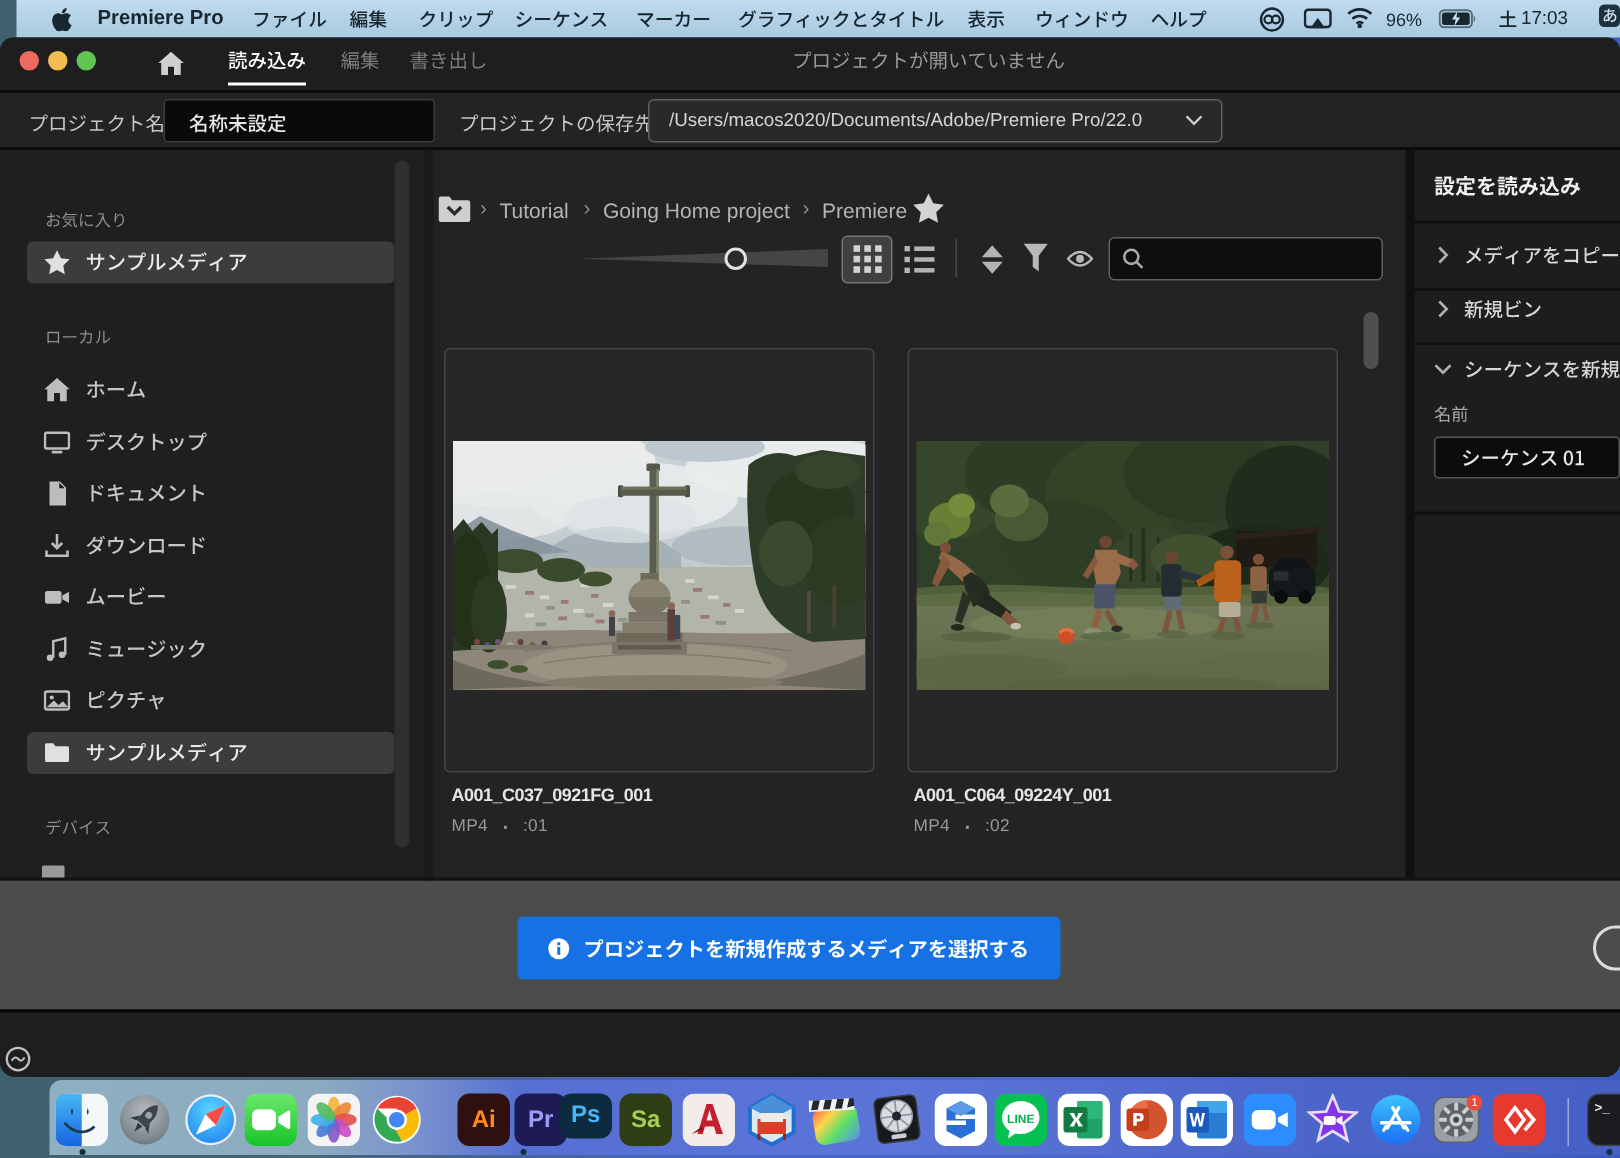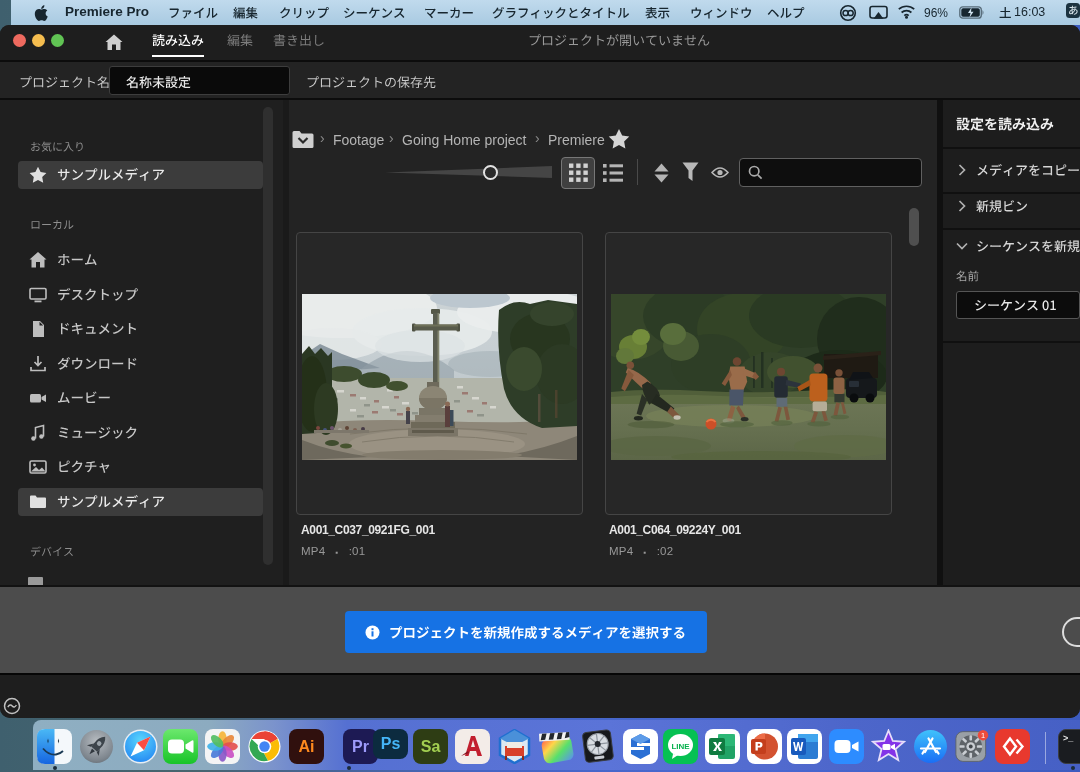--- a/index.html
+++ b/index.html
@@ -90,21 +90,21 @@
 <div class="abs" style="left:913px;top:6px;font-size:12px">96%</div>
 <svg class="abs" style="left:948px;top:6px" width="26" height="13" viewBox="0 0 26 13">
 <rect x="0.8" y="0.8" width="21.5" height="11.4" rx="3" fill="none" stroke="#17262f" stroke-width="1.3" opacity="0.6"></rect>
 <rect x="2.3" y="2.3" width="18.5" height="8.4" rx="1.8" fill="#17262f"></rect>
 <path d="M23.5 4 Q25.5 6.5 23.5 9 Z" fill="#17262f" opacity="0.6"></path>
 <path d="M12.5 1.5 L9 7 L11.5 7 L10.5 11.5 L14.5 5.7 L12 5.7 Z" fill="#cfe2ef"></path>
     </svg>
 <svg style="position:absolute;left:988px;top:2.8px" width="12.5" height="18.1" viewBox="0 0 12.5 18.1">
       <path fill="#17262f" d="M1.4 7.9H11.1V9.1H1.4ZM0.6 13.8H11.9V15.0H0.6ZM5.6 4.0H6.9V14.6H5.6Z"></path>
     </svg>
-<div class="abs" style="left:1003px;top:5px;font-size:12.5px">16:03</div>
+<div class="abs" style="left:1003px;top:5px;font-size:12.5px">17:03</div>
 <div class="abs" style="left:1055px;top:3px;width:14px;height:14.5px;border-radius:3.5px;background:#1b3240"></div>
 <svg style="position:absolute;left:1056.8px;top:2.0px" width="10.5" height="15.2" viewBox="0 0 10.5 15.2">
       <path fill="#d8e4ea" d="M5.1 3.8Q5.0 3.9 5.0 4.1Q5.0 4.2 4.9 4.3Q4.8 4.8 4.8 5.4Q4.7 6.1 4.6 6.8Q4.6 7.5 4.6 8.2Q4.6 9.0 4.7 9.6Q4.7 10.3 4.9 10.9Q5.0 11.4 5.2 11.9L4.2 12.2Q4.1 11.8 4.0 11.1Q3.8 10.5 3.7 9.8Q3.6 9.1 3.6 8.4Q3.6 7.8 3.7 7.3Q3.7 6.7 3.8 6.2Q3.8 5.6 3.9 5.2Q3.9 4.7 3.9 4.3Q4.0 4.2 4.0 4.0Q4.0 3.9 4.0 3.8ZM3.3 5.0Q4.2 5.0 5.1 5.0Q6.0 4.9 6.9 4.8Q7.7 4.7 8.4 4.6L8.5 5.5Q7.9 5.6 7.2 5.7Q6.6 5.8 5.9 5.8Q5.2 5.9 4.5 5.9Q3.9 5.9 3.3 5.9Q3.0 5.9 2.7 5.9Q2.4 5.9 2.1 5.9Q1.7 5.9 1.5 5.9L1.5 4.9Q1.7 4.9 2.0 5.0Q2.3 5.0 2.7 5.0Q3.0 5.0 3.3 5.0ZM7.7 6.4Q7.7 6.5 7.7 6.6Q7.6 6.8 7.6 6.9Q7.5 7.0 7.5 7.1Q7.2 8.1 6.7 8.9Q6.3 9.7 5.8 10.3Q5.3 10.9 4.7 11.3Q4.2 11.7 3.6 12.0Q3.0 12.2 2.4 12.2Q2.0 12.2 1.7 12.1Q1.4 11.9 1.2 11.6Q1.1 11.3 1.1 10.8Q1.1 10.3 1.3 9.7Q1.5 9.2 1.9 8.7Q2.3 8.2 2.9 7.9Q3.4 7.5 4.0 7.2Q4.5 7.1 5.1 6.9Q5.7 6.8 6.3 6.8Q7.3 6.8 8.0 7.2Q8.8 7.5 9.2 8.1Q9.6 8.7 9.6 9.5Q9.6 10.1 9.4 10.6Q9.2 11.1 8.8 11.6Q8.4 12.0 7.7 12.3Q7.1 12.6 6.1 12.8L5.6 11.9Q6.6 11.8 7.2 11.4Q7.9 11.1 8.2 10.6Q8.6 10.1 8.6 9.5Q8.6 9.0 8.3 8.6Q8.0 8.2 7.5 7.9Q7.0 7.7 6.2 7.7Q5.6 7.7 5.0 7.8Q4.4 8.0 4.0 8.2Q3.5 8.4 3.0 8.8Q2.6 9.3 2.3 9.7Q2.1 10.2 2.1 10.6Q2.1 10.9 2.2 11.1Q2.3 11.2 2.6 11.2Q3.0 11.2 3.5 11.0Q4.0 10.7 4.5 10.3Q5.1 9.7 5.7 8.9Q6.2 8.1 6.6 6.9Q6.6 6.8 6.6 6.7Q6.7 6.5 6.7 6.4Q6.7 6.3 6.7 6.2Z"></path>
     </svg>
 </div>
 <div id="window">
 <div id="titlebar">
 <div class="tl" style="left:13px;background:#ee6a5f"></div>
 <div class="tl" style="left:32px;background:#f5bd4f"></div>
 <div class="tl" style="left:51px;background:#61c454"></div>
@@ -129,20 +129,24 @@
 <svg style="position:absolute;left:19px;top:10.1px" width="91.0" height="18.8" viewBox="0 0 91.0 18.8">
         <path fill="#c9c9c9" d="M10.5 5.7Q10.5 6.1 10.7 6.3Q11.0 6.6 11.3 6.6Q11.7 6.6 11.9 6.3Q12.2 6.1 12.2 5.7Q12.2 5.4 11.9 5.1Q11.7 4.9 11.3 4.9Q11.0 4.9 10.7 5.1Q10.5 5.4 10.5 5.7ZM9.9 5.7Q9.9 5.3 10.1 5.0Q10.3 4.7 10.6 4.5Q10.9 4.3 11.3 4.3Q11.7 4.3 12.1 4.5Q12.4 4.7 12.6 5.0Q12.8 5.3 12.8 5.7Q12.8 6.1 12.6 6.5Q12.4 6.8 12.1 7.0Q11.7 7.2 11.3 7.2Q10.9 7.2 10.6 7.0Q10.3 6.8 10.1 6.5Q9.9 6.1 9.9 5.7ZM11.0 6.6Q10.9 6.8 10.9 6.9Q10.8 7.1 10.8 7.3Q10.7 7.8 10.5 8.4Q10.4 9.0 10.1 9.7Q9.9 10.3 9.6 10.9Q9.2 11.6 8.9 12.1Q8.3 12.8 7.5 13.5Q6.8 14.1 5.9 14.6Q4.9 15.2 3.7 15.5L2.9 14.6Q4.1 14.2 5.1 13.8Q6.0 13.3 6.7 12.7Q7.4 12.1 7.9 11.4Q8.4 10.8 8.7 10.1Q9.1 9.3 9.3 8.6Q9.5 7.8 9.6 7.2Q9.4 7.2 8.9 7.2Q8.4 7.2 7.7 7.2Q7.1 7.2 6.3 7.2Q5.6 7.2 4.9 7.2Q4.2 7.2 3.7 7.2Q3.2 7.2 3.0 7.2Q2.6 7.2 2.3 7.2Q1.9 7.2 1.7 7.2V6.1Q1.9 6.1 2.1 6.1Q2.3 6.2 2.5 6.2Q2.8 6.2 3.0 6.2Q3.1 6.2 3.5 6.2Q3.9 6.2 4.5 6.2Q5.1 6.2 5.7 6.2Q6.3 6.2 6.9 6.2Q7.6 6.2 8.1 6.2Q8.6 6.2 9.0 6.2Q9.4 6.2 9.5 6.2Q9.7 6.2 9.8 6.2Q10.0 6.2 10.2 6.1Z M14.9 6.2Q15.3 6.2 15.6 6.2Q15.8 6.2 16.1 6.2Q16.2 6.2 16.6 6.2Q17.0 6.2 17.6 6.2Q18.2 6.2 18.9 6.2Q19.6 6.2 20.2 6.2Q20.9 6.2 21.5 6.2Q22.1 6.2 22.5 6.2Q22.9 6.2 23.0 6.2Q23.3 6.2 23.6 6.2Q23.9 6.2 24.2 6.2Q24.2 6.4 24.2 6.7Q24.2 6.9 24.2 7.2Q24.2 7.3 24.2 7.7Q24.2 8.1 24.2 8.6Q24.2 9.2 24.2 9.8Q24.2 10.4 24.2 11.1Q24.2 11.7 24.2 12.2Q24.2 12.8 24.2 13.1Q24.2 13.5 24.2 13.6Q24.2 13.7 24.2 14.0Q24.2 14.2 24.2 14.5Q24.2 14.7 24.2 14.9Q24.2 15.1 24.2 15.2H23.1Q23.1 15.1 23.1 14.9Q23.1 14.6 23.1 14.3Q23.1 14.0 23.1 13.7Q23.1 13.6 23.1 13.2Q23.1 12.8 23.1 12.2Q23.1 11.6 23.1 11.0Q23.1 10.3 23.1 9.6Q23.1 9.0 23.1 8.4Q23.1 7.9 23.1 7.5Q23.1 7.2 23.1 7.2H16.0Q16.0 7.2 16.0 7.5Q16.0 7.9 16.0 8.4Q16.0 9.0 16.0 9.6Q16.0 10.3 16.0 10.9Q16.0 11.6 16.0 12.2Q16.0 12.8 16.0 13.2Q16.0 13.6 16.0 13.7Q16.0 13.9 16.0 14.1Q16.0 14.3 16.0 14.5Q16.0 14.8 16.0 14.9Q16.0 15.1 16.0 15.2H14.9Q14.9 15.1 14.9 14.9Q14.9 14.7 14.9 14.5Q14.9 14.2 14.9 14.0Q14.9 13.8 14.9 13.6Q14.9 13.5 14.9 13.1Q14.9 12.7 14.9 12.2Q14.9 11.6 14.9 11.0Q14.9 10.4 14.9 9.7Q14.9 9.1 14.9 8.6Q14.9 8.0 14.9 7.7Q14.9 7.3 14.9 7.2Q14.9 7.0 14.9 6.7Q14.9 6.4 14.9 6.2ZM23.5 13.4V14.4H15.5V13.4Z M35.3 5.4Q35.5 5.6 35.7 6.0Q35.9 6.3 36.1 6.7Q36.4 7.1 36.5 7.4L35.8 7.7Q35.6 7.4 35.4 7.0Q35.2 6.7 35.0 6.3Q34.8 6.0 34.6 5.7ZM37.0 4.8Q37.2 5.0 37.4 5.3Q37.6 5.7 37.9 6.1Q38.1 6.4 38.3 6.7L37.5 7.1Q37.4 6.7 37.1 6.4Q36.9 6.0 36.7 5.7Q36.5 5.4 36.3 5.1ZM29.8 5.2Q30.0 5.3 30.4 5.6Q30.8 5.8 31.2 6.1Q31.7 6.4 32.0 6.6Q32.4 6.9 32.6 7.0L32.0 7.9Q31.7 7.7 31.4 7.5Q31.0 7.2 30.6 7.0Q30.2 6.7 29.8 6.5Q29.5 6.2 29.2 6.1ZM27.8 14.5Q28.5 14.3 29.3 14.1Q30.0 13.9 30.8 13.6Q31.5 13.3 32.2 13.0Q33.2 12.3 34.2 11.6Q35.1 10.8 35.8 10.0Q36.6 9.1 37.1 8.2L37.7 9.3Q36.9 10.6 35.6 11.8Q34.3 13.0 32.7 13.9Q32.1 14.3 31.3 14.6Q30.5 14.9 29.8 15.2Q29.0 15.4 28.4 15.5ZM27.8 8.1Q28.1 8.3 28.5 8.5Q28.9 8.7 29.3 9.0Q29.7 9.3 30.1 9.5Q30.4 9.7 30.6 9.9L30.1 10.8Q29.8 10.6 29.5 10.4Q29.1 10.1 28.7 9.9Q28.3 9.6 27.9 9.4Q27.5 9.1 27.2 9.0Z M41.7 8.4Q41.9 8.4 42.1 8.4Q42.4 8.4 42.5 8.4H48.5Q48.8 8.4 49.0 8.4Q49.2 8.4 49.4 8.4V9.4Q49.2 9.4 49.0 9.4Q48.8 9.4 48.5 9.4H42.6Q42.4 9.4 42.1 9.4Q41.9 9.4 41.7 9.4ZM44.9 14.7V8.9H46.0V14.7ZM41.0 14.1Q41.2 14.1 41.5 14.1Q41.7 14.1 41.9 14.1H49.1Q49.4 14.1 49.6 14.1Q49.8 14.1 50.0 14.1V15.2Q49.8 15.1 49.6 15.1Q49.3 15.1 49.1 15.1H41.9Q41.7 15.1 41.5 15.1Q41.3 15.1 41.0 15.2Z M63.3 6.9Q63.2 7.1 63.2 7.3Q63.1 7.5 63.0 7.6Q62.9 8.3 62.5 9.1Q62.2 9.8 61.8 10.6Q61.3 11.4 60.7 12.1Q59.8 13.2 58.6 14.1Q57.4 15.0 55.6 15.7L54.6 14.8Q55.8 14.5 56.8 14.0Q57.7 13.5 58.5 12.8Q59.2 12.2 59.8 11.5Q60.3 10.9 60.7 10.2Q61.1 9.5 61.4 8.8Q61.7 8.1 61.9 7.5H57.1L57.5 6.5Q57.6 6.5 58.1 6.5Q58.5 6.5 59.0 6.5Q59.6 6.5 60.1 6.5Q60.7 6.5 61.1 6.5Q61.5 6.5 61.6 6.5Q61.9 6.5 62.1 6.5Q62.3 6.5 62.5 6.4ZM59.0 5.0Q58.8 5.2 58.7 5.5Q58.5 5.8 58.4 6.0Q58.0 6.7 57.4 7.5Q56.8 8.4 56.0 9.2Q55.2 10.0 54.2 10.7L53.3 10.0Q54.1 9.5 54.8 8.9Q55.5 8.3 56.0 7.8Q56.5 7.2 56.8 6.6Q57.2 6.1 57.4 5.6Q57.5 5.4 57.6 5.1Q57.7 4.8 57.8 4.6Z M69.4 13.9Q69.4 13.7 69.4 13.2Q69.4 12.7 69.4 11.9Q69.4 11.1 69.4 10.3Q69.4 9.4 69.4 8.7Q69.4 7.9 69.4 7.3Q69.4 6.6 69.4 6.4Q69.4 6.1 69.4 5.7Q69.3 5.3 69.3 5.0H70.6Q70.5 5.3 70.5 5.7Q70.5 6.1 70.5 6.4Q70.5 6.9 70.5 7.6Q70.5 8.3 70.5 9.1Q70.5 9.9 70.5 10.7Q70.5 11.5 70.5 12.1Q70.5 12.8 70.5 13.3Q70.5 13.8 70.5 13.9Q70.5 14.1 70.5 14.4Q70.5 14.7 70.5 15.0Q70.5 15.3 70.6 15.5H69.3Q69.3 15.2 69.4 14.7Q69.4 14.3 69.4 13.9ZM70.2 8.4Q70.9 8.6 71.7 8.9Q72.4 9.1 73.2 9.4Q74.0 9.8 74.8 10.1Q75.5 10.4 76.0 10.6L75.6 11.7Q75.0 11.4 74.3 11.1Q73.6 10.8 72.9 10.5Q72.1 10.2 71.5 10.0Q70.8 9.7 70.2 9.6Z M82.7 14.7H89.0V15.6H82.7ZM82.3 5.5H87.1V6.3H82.3ZM82.9 4.1 84.0 4.3Q83.5 5.2 82.8 6.0Q82.1 6.9 81.2 7.7Q80.3 8.5 79.2 9.1Q79.1 9.0 79.0 8.9Q78.9 8.7 78.7 8.6Q78.6 8.5 78.5 8.4Q79.6 7.8 80.4 7.1Q81.3 6.3 81.9 5.6Q82.5 4.8 82.9 4.1ZM86.7 5.5H86.9L87.1 5.4L87.8 5.8Q87.2 7.2 86.2 8.5Q85.3 9.7 84.1 10.6Q82.9 11.6 81.6 12.3Q80.3 13.0 79.0 13.5Q78.9 13.3 78.8 13.2Q78.7 13.0 78.6 12.8Q78.5 12.7 78.4 12.6Q79.7 12.2 81.0 11.6Q82.2 10.9 83.3 10.0Q84.5 9.1 85.4 8.0Q86.2 6.9 86.7 5.6ZM80.7 7.8 81.4 7.2Q81.9 7.5 82.5 7.9Q83.0 8.4 83.5 8.8Q84.0 9.3 84.3 9.6L83.5 10.3Q83.2 10.0 82.7 9.5Q82.3 9.1 81.7 8.6Q81.2 8.1 80.7 7.8ZM88.5 10.6H89.5V16.1H88.5ZM83.2 10.6H89.0V11.5H83.2V16.1H82.2V11.4L83.0 10.6Z"></path>
       </svg>
 <div class="abs" style="left:109px;top:4px;width:181px;height:29px;background:#0a0a0a;border:1px solid #3d3d3d;border-radius:3px"></div>
 <svg style="position:absolute;left:126px;top:10.1px" width="65.0" height="18.8" viewBox="0 0 65.0 18.8">
         <path fill="#e8e8e8" d="M4.8 14.5H10.9V15.7H4.8ZM4.3 5.4H9.0V6.5H4.3ZM4.8 4.1 6.2 4.3Q5.6 5.2 4.9 6.1Q4.2 6.9 3.3 7.7Q2.4 8.5 1.3 9.2Q1.2 9.1 1.0 8.9Q0.9 8.7 0.7 8.5Q0.6 8.4 0.4 8.3Q1.5 7.7 2.3 7.0Q3.2 6.3 3.8 5.5Q4.4 4.8 4.8 4.1ZM8.6 5.4H8.8L9.0 5.3L9.9 5.8Q9.3 7.3 8.4 8.5Q7.5 9.7 6.3 10.7Q5.1 11.7 3.8 12.4Q2.5 13.1 1.1 13.6Q1.0 13.4 0.9 13.2Q0.8 13.0 0.6 12.8Q0.5 12.6 0.4 12.5Q1.7 12.1 2.9 11.5Q4.2 10.8 5.3 9.9Q6.4 9.0 7.3 8.0Q8.1 6.9 8.6 5.6ZM2.6 7.9 3.6 7.2Q4.1 7.5 4.6 7.9Q5.1 8.3 5.6 8.7Q6.0 9.2 6.3 9.5L5.3 10.4Q5.1 10.1 4.6 9.6Q4.2 9.2 3.7 8.7Q3.1 8.3 2.6 7.9ZM10.3 10.5H11.6V16.2H10.3ZM5.4 10.5H10.9V11.6H5.4V16.2H4.1V11.4L5.1 10.5Z M15.6 5.2H16.8V16.2H15.6ZM13.6 7.8H18.3V8.9H13.6ZM15.7 8.2 16.4 8.5Q16.2 9.2 15.9 10.0Q15.7 10.7 15.3 11.4Q15.0 12.2 14.7 12.8Q14.3 13.5 13.9 13.9Q13.8 13.6 13.7 13.3Q13.5 13.0 13.3 12.8Q13.7 12.4 14.0 11.8Q14.4 11.3 14.7 10.7Q15.0 10.1 15.2 9.4Q15.5 8.8 15.7 8.2ZM17.6 4.3 18.4 5.2Q17.8 5.5 17.0 5.7Q16.2 5.9 15.4 6.0Q14.6 6.2 13.8 6.3Q13.8 6.1 13.7 5.8Q13.6 5.5 13.5 5.3Q14.2 5.2 15.0 5.0Q15.7 4.9 16.4 4.7Q17.1 4.5 17.6 4.3ZM16.8 9.5Q16.9 9.6 17.1 9.8Q17.4 10.1 17.7 10.4Q18.0 10.7 18.2 10.9Q18.4 11.2 18.5 11.3L17.8 12.3Q17.7 12.0 17.5 11.7Q17.3 11.4 17.0 11.1Q16.8 10.8 16.6 10.5Q16.4 10.2 16.2 10.0ZM19.8 4.1 21.0 4.4Q20.8 5.4 20.4 6.3Q20.1 7.3 19.7 8.1Q19.3 8.9 18.8 9.5Q18.7 9.4 18.5 9.3Q18.3 9.2 18.1 9.0Q17.9 8.9 17.7 8.9Q18.2 8.3 18.6 7.5Q19.0 6.8 19.3 5.9Q19.6 5.0 19.8 4.1ZM19.6 9.3 20.8 9.5Q20.6 10.4 20.3 11.2Q20.1 12.1 19.7 12.8Q19.4 13.5 19.0 14.1Q18.9 14.0 18.7 13.8Q18.5 13.7 18.4 13.6Q18.2 13.5 18.0 13.4Q18.6 12.7 19.0 11.6Q19.4 10.5 19.6 9.3ZM19.8 6.3H25.4V7.5H19.5ZM21.5 6.8H22.7V14.7Q22.7 15.2 22.6 15.5Q22.4 15.8 22.1 15.9Q21.8 16.1 21.4 16.1Q20.9 16.2 20.3 16.2Q20.3 15.9 20.2 15.5Q20.0 15.2 19.9 14.9Q20.3 14.9 20.7 14.9Q21.1 14.9 21.2 14.9Q21.4 14.9 21.4 14.9Q21.5 14.8 21.5 14.7ZM23.3 9.5 24.4 9.2Q24.7 9.9 24.9 10.7Q25.2 11.5 25.4 12.2Q25.6 13.0 25.6 13.6L24.5 14.0Q24.4 13.4 24.2 12.6Q24.1 11.8 23.8 11.0Q23.6 10.2 23.3 9.5Z M26.8 9.4H38.3V10.6H26.8ZM27.7 6.2H37.4V7.4H27.7ZM31.8 4.1H33.1V16.2H31.8ZM31.6 10.0 32.6 10.5Q32.2 11.3 31.6 12.0Q30.9 12.7 30.2 13.4Q29.5 14.0 28.8 14.6Q28.0 15.1 27.3 15.5Q27.2 15.4 27.0 15.2Q26.8 15.0 26.7 14.8Q26.5 14.6 26.4 14.5Q27.1 14.1 27.9 13.7Q28.6 13.2 29.3 12.6Q30.0 12.0 30.6 11.4Q31.2 10.7 31.6 10.0ZM33.4 10.0Q33.8 10.7 34.4 11.4Q35.0 12.0 35.7 12.6Q36.4 13.2 37.1 13.7Q37.9 14.1 38.6 14.5Q38.5 14.6 38.3 14.8Q38.1 15.0 38.0 15.2Q37.8 15.4 37.7 15.5Q37.0 15.1 36.2 14.6Q35.5 14.0 34.8 13.4Q34.1 12.7 33.4 12.0Q32.8 11.2 32.4 10.5Z M45.4 4.5H46.6V6.1Q46.6 6.7 46.4 7.3Q46.3 8.0 45.9 8.6Q45.6 9.2 44.9 9.6Q44.8 9.5 44.6 9.4Q44.5 9.2 44.3 9.0Q44.1 8.9 44.0 8.8Q44.6 8.4 44.9 7.9Q45.2 7.5 45.3 7.0Q45.4 6.5 45.4 6.1ZM48.4 4.5H49.6V7.6Q49.6 7.8 49.6 7.9Q49.7 7.9 49.8 7.9Q49.9 7.9 50.0 7.9Q50.1 7.9 50.2 7.9Q50.3 7.9 50.3 7.9Q50.4 7.9 50.5 7.8Q50.5 7.8 50.6 7.5Q50.6 7.2 50.6 6.6Q50.8 6.7 51.1 6.8Q51.4 6.9 51.6 7.0Q51.6 7.8 51.5 8.2Q51.3 8.7 51.1 8.8Q50.9 9.0 50.5 9.0Q50.4 9.0 50.2 9.0Q50.0 9.0 49.9 9.0Q49.7 9.0 49.6 9.0Q49.2 9.0 48.9 8.9Q48.7 8.7 48.6 8.4Q48.4 8.1 48.4 7.6ZM46.3 10.8Q47.0 12.4 48.4 13.5Q49.7 14.6 51.7 15.1Q51.5 15.2 51.4 15.4Q51.2 15.6 51.1 15.8Q50.9 16.0 50.8 16.2Q48.9 15.6 47.5 14.3Q46.0 13.0 45.2 11.2ZM49.6 9.7H49.9L50.1 9.7L50.9 10.0Q50.6 11.3 50.0 12.3Q49.4 13.3 48.5 14.0Q47.7 14.8 46.8 15.3Q45.8 15.8 44.7 16.2Q44.6 16.0 44.5 15.8Q44.4 15.6 44.3 15.4Q44.1 15.2 44.0 15.1Q45.0 14.8 45.9 14.4Q46.8 13.9 47.6 13.3Q48.3 12.7 48.8 11.8Q49.4 11.0 49.6 9.9ZM44.6 9.7H50.1V10.8H44.6ZM45.9 4.5H49.1V5.6H45.9ZM40.1 8.1H44.0V9.0H40.1ZM40.1 4.5H44.0V5.5H40.1ZM40.1 9.8H44.0V10.8H40.1ZM39.5 6.3H44.5V7.3H39.5ZM40.6 11.6H44.0V15.5H40.6V14.5H42.9V12.6H40.6ZM40.0 11.6H41.1V16.0H40.0Z M54.8 8.1H62.2V9.2H54.8ZM58.5 11.2H62.9V12.3H58.5ZM57.8 8.7H59.1V15.2L57.8 15.0ZM54.8 10.2 56.0 10.3Q55.8 12.3 55.1 13.8Q54.5 15.3 53.4 16.2Q53.3 16.1 53.1 16.0Q52.9 15.8 52.7 15.7Q52.5 15.5 52.4 15.4Q53.5 14.6 54.0 13.2Q54.6 11.9 54.8 10.2ZM55.7 11.8Q56.0 12.8 56.5 13.4Q57.0 14.0 57.7 14.3Q58.4 14.6 59.2 14.7Q60.0 14.8 61.0 14.8Q61.1 14.8 61.5 14.8Q61.8 14.8 62.2 14.8Q62.7 14.8 63.1 14.8Q63.5 14.8 63.9 14.8Q64.3 14.8 64.5 14.8Q64.4 14.9 64.3 15.1Q64.2 15.4 64.1 15.6Q64.1 15.8 64.0 16.0H63.4H60.9Q59.8 16.0 58.8 15.9Q57.8 15.7 57.0 15.3Q56.3 14.9 55.7 14.1Q55.1 13.4 54.6 12.2ZM57.8 4.1H59.1V6.3H57.8ZM53.0 5.5H64.0V8.5H62.7V6.7H54.2V8.5H53.0Z"></path>
       </svg>
 <svg style="position:absolute;left:306px;top:10.1px" width="130.0" height="18.8" viewBox="0 0 130.0 18.8">
         <path fill="#c9c9c9" d="M10.5 5.7Q10.5 6.1 10.7 6.3Q11.0 6.6 11.3 6.6Q11.7 6.6 11.9 6.3Q12.2 6.1 12.2 5.7Q12.2 5.4 11.9 5.1Q11.7 4.9 11.3 4.9Q11.0 4.9 10.7 5.1Q10.5 5.4 10.5 5.7ZM9.9 5.7Q9.9 5.3 10.1 5.0Q10.3 4.7 10.6 4.5Q10.9 4.3 11.3 4.3Q11.7 4.3 12.1 4.5Q12.4 4.7 12.6 5.0Q12.8 5.3 12.8 5.7Q12.8 6.1 12.6 6.5Q12.4 6.8 12.1 7.0Q11.7 7.2 11.3 7.2Q10.9 7.2 10.6 7.0Q10.3 6.8 10.1 6.5Q9.9 6.1 9.9 5.7ZM11.0 6.6Q10.9 6.8 10.9 6.9Q10.8 7.1 10.8 7.3Q10.7 7.8 10.5 8.4Q10.4 9.0 10.1 9.7Q9.9 10.3 9.6 10.9Q9.2 11.6 8.9 12.1Q8.3 12.8 7.5 13.5Q6.8 14.1 5.9 14.6Q4.9 15.2 3.7 15.5L2.9 14.6Q4.1 14.2 5.1 13.8Q6.0 13.3 6.7 12.7Q7.4 12.1 7.9 11.4Q8.4 10.8 8.7 10.1Q9.1 9.3 9.3 8.6Q9.5 7.8 9.6 7.2Q9.4 7.2 8.9 7.2Q8.4 7.2 7.7 7.2Q7.1 7.2 6.3 7.2Q5.6 7.2 4.9 7.2Q4.2 7.2 3.7 7.2Q3.2 7.2 3.0 7.2Q2.6 7.2 2.3 7.2Q1.9 7.2 1.7 7.2V6.1Q1.9 6.1 2.1 6.1Q2.3 6.2 2.5 6.2Q2.8 6.2 3.0 6.2Q3.1 6.2 3.5 6.2Q3.9 6.2 4.5 6.2Q5.1 6.2 5.7 6.2Q6.3 6.2 6.9 6.2Q7.6 6.2 8.1 6.2Q8.6 6.2 9.0 6.2Q9.4 6.2 9.5 6.2Q9.7 6.2 9.8 6.2Q10.0 6.2 10.2 6.1Z M14.9 6.2Q15.3 6.2 15.6 6.2Q15.8 6.2 16.1 6.2Q16.2 6.2 16.6 6.2Q17.0 6.2 17.6 6.2Q18.2 6.2 18.9 6.2Q19.6 6.2 20.2 6.2Q20.9 6.2 21.5 6.2Q22.1 6.2 22.5 6.2Q22.9 6.2 23.0 6.2Q23.3 6.2 23.6 6.2Q23.9 6.2 24.2 6.2Q24.2 6.4 24.2 6.7Q24.2 6.9 24.2 7.2Q24.2 7.3 24.2 7.7Q24.2 8.1 24.2 8.6Q24.2 9.2 24.2 9.8Q24.2 10.4 24.2 11.1Q24.2 11.7 24.2 12.2Q24.2 12.8 24.2 13.1Q24.2 13.5 24.2 13.6Q24.2 13.7 24.2 14.0Q24.2 14.2 24.2 14.5Q24.2 14.7 24.2 14.9Q24.2 15.1 24.2 15.2H23.1Q23.1 15.1 23.1 14.9Q23.1 14.6 23.1 14.3Q23.1 14.0 23.1 13.7Q23.1 13.6 23.1 13.2Q23.1 12.8 23.1 12.2Q23.1 11.6 23.1 11.0Q23.1 10.3 23.1 9.6Q23.1 9.0 23.1 8.4Q23.1 7.9 23.1 7.5Q23.1 7.2 23.1 7.2H16.0Q16.0 7.2 16.0 7.5Q16.0 7.9 16.0 8.4Q16.0 9.0 16.0 9.6Q16.0 10.3 16.0 10.9Q16.0 11.6 16.0 12.2Q16.0 12.8 16.0 13.2Q16.0 13.6 16.0 13.7Q16.0 13.9 16.0 14.1Q16.0 14.3 16.0 14.5Q16.0 14.8 16.0 14.9Q16.0 15.1 16.0 15.2H14.9Q14.9 15.1 14.9 14.9Q14.9 14.7 14.9 14.5Q14.9 14.2 14.9 14.0Q14.9 13.8 14.9 13.6Q14.9 13.5 14.9 13.1Q14.9 12.7 14.9 12.2Q14.9 11.6 14.9 11.0Q14.9 10.4 14.9 9.7Q14.9 9.1 14.9 8.6Q14.9 8.0 14.9 7.7Q14.9 7.3 14.9 7.2Q14.9 7.0 14.9 6.7Q14.9 6.4 14.9 6.2ZM23.5 13.4V14.4H15.5V13.4Z M35.3 5.4Q35.5 5.6 35.7 6.0Q35.9 6.3 36.1 6.7Q36.4 7.1 36.5 7.4L35.8 7.7Q35.6 7.4 35.4 7.0Q35.2 6.7 35.0 6.3Q34.8 6.0 34.6 5.7ZM37.0 4.8Q37.2 5.0 37.4 5.3Q37.6 5.7 37.9 6.1Q38.1 6.4 38.3 6.7L37.5 7.1Q37.4 6.7 37.1 6.4Q36.9 6.0 36.7 5.7Q36.5 5.4 36.3 5.1ZM29.8 5.2Q30.0 5.3 30.4 5.6Q30.8 5.8 31.2 6.1Q31.7 6.4 32.0 6.6Q32.4 6.9 32.6 7.0L32.0 7.9Q31.7 7.7 31.4 7.5Q31.0 7.2 30.6 7.0Q30.2 6.7 29.8 6.5Q29.5 6.2 29.2 6.1ZM27.8 14.5Q28.5 14.3 29.3 14.1Q30.0 13.9 30.8 13.6Q31.5 13.3 32.2 13.0Q33.2 12.3 34.2 11.6Q35.1 10.8 35.8 10.0Q36.6 9.1 37.1 8.2L37.7 9.3Q36.9 10.6 35.6 11.8Q34.3 13.0 32.7 13.9Q32.1 14.3 31.3 14.6Q30.5 14.9 29.8 15.2Q29.0 15.4 28.4 15.5ZM27.8 8.1Q28.1 8.3 28.5 8.5Q28.9 8.7 29.3 9.0Q29.7 9.3 30.1 9.5Q30.4 9.7 30.6 9.9L30.1 10.8Q29.8 10.6 29.5 10.4Q29.1 10.1 28.7 9.9Q28.3 9.6 27.9 9.4Q27.5 9.1 27.2 9.0Z M41.7 8.4Q41.9 8.4 42.1 8.4Q42.4 8.4 42.5 8.4H48.5Q48.8 8.4 49.0 8.4Q49.2 8.4 49.4 8.4V9.4Q49.2 9.4 49.0 9.4Q48.8 9.4 48.5 9.4H42.6Q42.4 9.4 42.1 9.4Q41.9 9.4 41.7 9.4ZM44.9 14.7V8.9H46.0V14.7ZM41.0 14.1Q41.2 14.1 41.5 14.1Q41.7 14.1 41.9 14.1H49.1Q49.4 14.1 49.6 14.1Q49.8 14.1 50.0 14.1V15.2Q49.8 15.1 49.6 15.1Q49.3 15.1 49.1 15.1H41.9Q41.7 15.1 41.5 15.1Q41.3 15.1 41.0 15.2Z M63.3 6.9Q63.2 7.1 63.2 7.3Q63.1 7.5 63.0 7.6Q62.9 8.3 62.5 9.1Q62.2 9.8 61.8 10.6Q61.3 11.4 60.7 12.1Q59.8 13.2 58.6 14.1Q57.4 15.0 55.6 15.7L54.6 14.8Q55.8 14.5 56.8 14.0Q57.7 13.5 58.5 12.8Q59.2 12.2 59.8 11.5Q60.3 10.9 60.7 10.2Q61.1 9.5 61.4 8.8Q61.7 8.1 61.9 7.5H57.1L57.5 6.5Q57.6 6.5 58.1 6.5Q58.5 6.5 59.0 6.5Q59.6 6.5 60.1 6.5Q60.7 6.5 61.1 6.5Q61.5 6.5 61.6 6.5Q61.9 6.5 62.1 6.5Q62.3 6.5 62.5 6.4ZM59.0 5.0Q58.8 5.2 58.7 5.5Q58.5 5.8 58.4 6.0Q58.0 6.7 57.4 7.5Q56.8 8.4 56.0 9.2Q55.2 10.0 54.2 10.7L53.3 10.0Q54.1 9.5 54.8 8.9Q55.5 8.3 56.0 7.8Q56.5 7.2 56.8 6.6Q57.2 6.1 57.4 5.6Q57.5 5.4 57.6 5.1Q57.7 4.8 57.8 4.6Z M69.4 13.9Q69.4 13.7 69.4 13.2Q69.4 12.7 69.4 11.9Q69.4 11.1 69.4 10.3Q69.4 9.4 69.4 8.7Q69.4 7.9 69.4 7.3Q69.4 6.6 69.4 6.4Q69.4 6.1 69.4 5.7Q69.3 5.3 69.3 5.0H70.6Q70.5 5.3 70.5 5.7Q70.5 6.1 70.5 6.4Q70.5 6.9 70.5 7.6Q70.5 8.3 70.5 9.1Q70.5 9.9 70.5 10.7Q70.5 11.5 70.5 12.1Q70.5 12.8 70.5 13.3Q70.5 13.8 70.5 13.9Q70.5 14.1 70.5 14.4Q70.5 14.7 70.5 15.0Q70.5 15.3 70.6 15.5H69.3Q69.3 15.2 69.4 14.7Q69.4 14.3 69.4 13.9ZM70.2 8.4Q70.9 8.6 71.7 8.9Q72.4 9.1 73.2 9.4Q74.0 9.8 74.8 10.1Q75.5 10.4 76.0 10.6L75.6 11.7Q75.0 11.4 74.3 11.1Q73.6 10.8 72.9 10.5Q72.1 10.2 71.5 10.0Q70.8 9.7 70.2 9.6Z M85.3 6.2Q85.2 7.2 85.0 8.3Q84.8 9.4 84.5 10.5Q84.1 11.8 83.6 12.7Q83.1 13.6 82.6 14.1Q82.1 14.5 81.5 14.5Q80.9 14.5 80.4 14.1Q79.8 13.7 79.5 12.9Q79.1 12.1 79.1 11.0Q79.1 10.0 79.6 9.0Q80.0 8.1 80.8 7.3Q81.6 6.6 82.6 6.2Q83.6 5.8 84.8 5.8Q86.0 5.8 86.9 6.1Q87.8 6.5 88.5 7.2Q89.1 7.8 89.5 8.7Q89.8 9.5 89.8 10.5Q89.8 11.9 89.2 12.9Q88.7 14.0 87.6 14.6Q86.5 15.3 84.9 15.5L84.3 14.5Q84.6 14.5 84.9 14.4Q85.2 14.4 85.4 14.4Q86.1 14.2 86.7 13.9Q87.2 13.6 87.7 13.1Q88.2 12.6 88.5 12.0Q88.7 11.3 88.7 10.5Q88.7 9.7 88.5 9.0Q88.2 8.3 87.7 7.8Q87.2 7.3 86.5 7.0Q85.7 6.7 84.8 6.7Q83.7 6.7 82.9 7.1Q82.0 7.5 81.4 8.1Q80.8 8.7 80.5 9.5Q80.2 10.2 80.2 10.9Q80.2 11.8 80.4 12.3Q80.6 12.8 80.9 13.1Q81.2 13.3 81.5 13.3Q81.8 13.3 82.1 13.0Q82.5 12.7 82.8 12.0Q83.1 11.3 83.5 10.2Q83.8 9.3 84.0 8.3Q84.2 7.2 84.2 6.2Z M98.8 8.6H99.7V16.1H98.8ZM95.0 10.5H103.4V11.4H95.0ZM100.0 10.9Q100.4 11.7 101.0 12.4Q101.6 13.2 102.3 13.8Q103.0 14.4 103.8 14.8Q103.6 14.9 103.5 15.0Q103.4 15.2 103.3 15.3Q103.1 15.4 103.1 15.6Q102.4 15.1 101.6 14.4Q100.9 13.7 100.3 12.9Q99.7 12.0 99.3 11.2ZM98.5 10.8 99.3 11.1Q98.9 12.0 98.2 12.8Q97.6 13.7 96.8 14.4Q96.1 15.1 95.3 15.5Q95.2 15.4 95.1 15.3Q95.0 15.1 94.8 15.0Q94.7 14.9 94.6 14.8Q95.4 14.4 96.1 13.8Q96.9 13.1 97.5 12.4Q98.1 11.6 98.5 10.8ZM96.9 5.6V8.0H101.7V5.6ZM95.9 4.8H102.7V8.9H95.9ZM94.6 4.2 95.5 4.5Q95.1 5.6 94.5 6.6Q93.9 7.7 93.2 8.6Q92.6 9.6 91.8 10.3Q91.8 10.2 91.7 10.0Q91.6 9.8 91.5 9.6Q91.4 9.5 91.3 9.3Q92.0 8.7 92.6 7.9Q93.2 7.1 93.7 6.1Q94.2 5.2 94.6 4.2ZM93.2 7.5 94.2 6.6 94.2 6.6V16.1H93.2Z M108.4 11.6H116.4V12.5H108.4ZM109.5 8.3H114.8V9.2H109.5ZM112.0 10.4H113.0V15.0Q113.0 15.4 112.9 15.6Q112.8 15.9 112.4 16.0Q112.1 16.1 111.5 16.1Q111.0 16.1 110.2 16.1Q110.1 15.9 110.0 15.6Q109.9 15.4 109.8 15.2Q110.3 15.2 110.7 15.2Q111.0 15.2 111.3 15.2Q111.6 15.2 111.7 15.2Q111.9 15.2 111.9 15.1Q112.0 15.1 112.0 15.0ZM114.6 8.3H114.8L115.0 8.2L115.6 8.7Q115.2 9.1 114.8 9.6Q114.3 10.0 113.7 10.4Q113.2 10.8 112.7 11.1Q112.6 11.0 112.5 10.8Q112.3 10.6 112.2 10.5Q112.6 10.3 113.1 9.9Q113.5 9.6 113.9 9.2Q114.3 8.8 114.6 8.4ZM104.8 5.9H116.2V6.8H104.8ZM109.0 4.2 110.0 4.4Q109.6 5.9 108.9 7.4Q108.2 8.8 107.2 10.1Q106.2 11.4 104.9 12.3Q104.9 12.2 104.8 12.0Q104.7 11.8 104.6 11.7Q104.5 11.5 104.4 11.4Q105.3 10.8 106.0 9.9Q106.7 9.1 107.3 8.2Q107.9 7.2 108.3 6.2Q108.7 5.2 109.0 4.2ZM106.5 9.5H107.4V16.1H106.5Z M124.7 10.4H125.7V14.5Q125.7 14.8 125.8 14.9Q125.9 15.0 126.2 15.0Q126.3 15.0 126.6 15.0Q126.8 15.0 127.0 15.0Q127.3 15.0 127.6 15.0Q127.8 15.0 127.9 15.0Q128.1 15.0 128.3 14.8Q128.4 14.7 128.4 14.3Q128.5 13.9 128.5 13.0Q128.6 13.1 128.8 13.2Q128.9 13.3 129.1 13.3Q129.3 13.4 129.4 13.4Q129.4 14.4 129.2 15.0Q129.1 15.5 128.8 15.7Q128.5 15.9 128.0 15.9Q127.9 15.9 127.6 15.9Q127.4 15.9 127.1 15.9Q126.7 15.9 126.5 15.9Q126.2 15.9 126.1 15.9Q125.6 15.9 125.2 15.8Q124.9 15.7 124.8 15.4Q124.7 15.1 124.7 14.5ZM117.8 9.8H129.2V10.7H117.8ZM119.9 6.2H128.3V7.1H119.9ZM121.2 10.5H122.2Q122.1 11.5 121.9 12.3Q121.7 13.2 121.3 13.9Q120.9 14.7 120.1 15.2Q119.4 15.8 118.2 16.2Q118.2 16.1 118.1 15.9Q118.0 15.8 117.9 15.6Q117.7 15.5 117.6 15.4Q118.7 15.0 119.4 14.5Q120.0 14.1 120.4 13.4Q120.8 12.8 121.0 12.1Q121.1 11.3 121.2 10.5ZM120.2 4.5 121.2 4.7Q121.0 5.4 120.7 6.2Q120.4 7.0 120.0 7.8Q119.6 8.5 119.2 9.1Q119.1 9.0 118.9 8.9Q118.8 8.9 118.6 8.8Q118.5 8.7 118.3 8.7Q118.8 8.1 119.1 7.4Q119.5 6.7 119.8 5.9Q120.0 5.1 120.2 4.5ZM123.0 4.2H124.0V10.1H123.0Z"></path>
       </svg>
+<div class="abs" style="left:432px;top:4px;width:383px;height:29px;background:#292929;border:1px solid #606060;border-radius:4px;color:#d5d5d5;font-size:12.5px;line-height:27px;padding-left:13px">/Users/macos2020/Documents/Adobe/Premiere Pro/22.0
+<svg class="abs" style="right:12px;top:9px" width="12" height="8" viewBox="0 0 12 8">
+          <path d="M1 1.5 L6 6.5 L11 1.5" fill="none" stroke="#cccccc" stroke-width="1.6"></path>
+        </svg></div>
 </div>
     <div id="sidebar">
 <svg style="position:absolute;left:30px;top:38.2px" width="55.0" height="15.9" viewBox="0 0 55.0 15.9">
         <path fill="#8f8f8f" d="M4.5 4.0Q4.5 4.1 4.5 4.2Q4.5 4.3 4.5 4.5Q4.5 4.6 4.4 4.7Q4.4 5.0 4.4 5.4Q4.4 5.8 4.4 6.3Q4.4 6.8 4.4 7.3Q4.4 7.8 4.4 8.2Q4.4 8.6 4.4 9.1Q4.4 9.7 4.4 10.2Q4.4 10.7 4.4 11.1Q4.4 11.5 4.4 11.8Q4.4 12.3 4.3 12.6Q4.2 12.9 4.0 13.0Q3.7 13.1 3.4 13.1Q3.1 13.1 2.7 13.0Q2.3 12.8 2.0 12.6Q1.6 12.3 1.4 12.0Q1.2 11.6 1.2 11.3Q1.2 10.8 1.5 10.3Q1.9 9.8 2.5 9.4Q3.1 9.0 3.8 8.8Q4.6 8.5 5.3 8.3Q6.1 8.2 6.8 8.2Q7.6 8.2 8.2 8.5Q8.8 8.7 9.2 9.2Q9.5 9.7 9.5 10.4Q9.5 11.0 9.3 11.5Q9.0 12.0 8.5 12.4Q7.9 12.7 7.2 12.9Q6.8 13.0 6.5 13.0Q6.1 13.0 5.8 13.1L5.5 12.2Q5.8 12.2 6.2 12.2Q6.5 12.2 6.8 12.1Q7.3 12.0 7.7 11.8Q8.1 11.6 8.4 11.2Q8.7 10.9 8.7 10.4Q8.7 9.9 8.4 9.6Q8.1 9.3 7.7 9.1Q7.3 8.9 6.8 8.9Q6.0 8.9 5.3 9.1Q4.6 9.2 3.9 9.5Q3.4 9.7 3.0 10.0Q2.5 10.3 2.3 10.6Q2.0 11.0 2.0 11.2Q2.0 11.4 2.1 11.6Q2.3 11.8 2.5 11.9Q2.6 12.0 2.9 12.1Q3.1 12.2 3.2 12.2Q3.4 12.2 3.5 12.0Q3.6 11.9 3.6 11.6Q3.6 11.3 3.6 10.8Q3.6 10.2 3.6 9.5Q3.6 8.9 3.6 8.3Q3.6 7.8 3.6 7.2Q3.6 6.7 3.6 6.2Q3.6 5.7 3.6 5.3Q3.6 4.9 3.6 4.8Q3.6 4.6 3.6 4.5Q3.6 4.3 3.6 4.2Q3.6 4.1 3.5 4.0ZM7.9 5.2Q8.3 5.4 8.8 5.7Q9.3 6.0 9.7 6.3Q10.2 6.6 10.4 6.8L10.0 7.5Q9.8 7.3 9.5 7.1Q9.2 6.9 8.8 6.6Q8.5 6.4 8.1 6.2Q7.8 6.0 7.5 5.9ZM1.3 5.9Q1.8 6.0 2.1 6.0Q2.4 6.0 2.7 6.0Q3.1 6.0 3.7 6.0Q4.2 6.0 4.7 5.9Q5.2 5.8 5.7 5.7Q6.3 5.6 6.7 5.5L6.7 6.3Q6.3 6.4 5.7 6.5Q5.2 6.6 4.7 6.7Q4.1 6.8 3.6 6.8Q3.1 6.8 2.8 6.8Q2.3 6.8 2.0 6.8Q1.6 6.8 1.4 6.8Z M13.6 4.7H21.2V5.4H13.6ZM13.8 6.3H20.1V7.0H13.8ZM12.5 7.8H19.1V8.5H12.5ZM13.8 3.5 14.7 3.7Q14.3 5.0 13.6 6.1Q13.0 7.1 12.2 7.9Q12.1 7.8 12.0 7.7Q11.8 7.6 11.7 7.5Q11.5 7.4 11.4 7.3Q12.2 6.7 12.8 5.7Q13.4 4.7 13.8 3.5ZM16.7 8.7 17.5 9.0Q16.9 10.0 16.1 10.9Q15.3 11.8 14.3 12.5Q13.4 13.2 12.3 13.7Q12.3 13.6 12.2 13.5Q12.0 13.4 11.9 13.3Q11.8 13.2 11.7 13.1Q12.8 12.6 13.7 12.0Q14.7 11.3 15.4 10.5Q16.2 9.7 16.7 8.7ZM18.8 7.8H19.7Q19.7 8.9 19.7 9.8Q19.8 10.7 19.9 11.4Q20.0 12.1 20.2 12.5Q20.4 12.8 20.7 12.8Q20.8 12.8 20.9 12.4Q20.9 12.0 21.0 11.3Q21.1 11.4 21.2 11.5Q21.4 11.7 21.5 11.8Q21.5 12.4 21.4 12.9Q21.3 13.3 21.1 13.5Q21.0 13.6 20.6 13.6Q20.0 13.6 19.7 13.2Q19.3 12.8 19.1 12.0Q19.0 11.2 18.9 10.2Q18.8 9.1 18.8 7.8ZM12.8 9.7 13.4 9.2Q14.0 9.5 14.7 10.0Q15.4 10.4 16.0 10.8Q16.6 11.3 17.2 11.8Q17.7 12.2 18.1 12.6L17.5 13.2Q17.1 12.8 16.6 12.4Q16.0 11.9 15.4 11.4Q14.8 11.0 14.1 10.5Q13.4 10.1 12.8 9.7Z M27.0 5.3Q27.5 5.4 28.1 5.4Q28.7 5.5 29.3 5.5Q30.0 5.5 30.5 5.4Q31.1 5.4 31.5 5.3V6.2Q31.1 6.3 30.5 6.3Q29.9 6.3 29.3 6.3Q28.7 6.3 28.1 6.3Q27.5 6.3 27.0 6.2ZM27.4 9.8Q27.4 10.1 27.3 10.4Q27.3 10.6 27.3 10.8Q27.3 11.0 27.4 11.2Q27.4 11.4 27.7 11.5Q27.9 11.7 28.2 11.7Q28.6 11.8 29.1 11.8Q29.9 11.8 30.5 11.7Q31.2 11.7 31.9 11.5L31.9 12.5Q31.4 12.6 30.7 12.6Q30.0 12.7 29.1 12.7Q27.8 12.7 27.1 12.2Q26.5 11.8 26.5 11.0Q26.5 10.8 26.5 10.4Q26.6 10.1 26.6 9.7ZM24.9 4.5Q24.9 4.6 24.9 4.7Q24.8 4.8 24.8 5.0Q24.7 5.1 24.7 5.2Q24.7 5.5 24.6 5.9Q24.5 6.3 24.4 6.8Q24.4 7.2 24.3 7.7Q24.2 8.2 24.2 8.6Q24.2 9.1 24.2 9.4Q24.2 9.8 24.2 10.2Q24.2 10.6 24.3 11.0Q24.4 10.7 24.5 10.4Q24.6 10.2 24.7 9.9Q24.8 9.6 24.9 9.4L25.4 9.7Q25.2 10.1 25.1 10.6Q24.9 11.1 24.8 11.5Q24.6 11.9 24.6 12.2Q24.6 12.3 24.5 12.4Q24.5 12.6 24.5 12.7Q24.5 12.8 24.5 12.9Q24.5 13.0 24.6 13.1L23.8 13.1Q23.6 12.5 23.5 11.6Q23.4 10.7 23.4 9.6Q23.4 9.0 23.4 8.4Q23.5 7.7 23.6 7.1Q23.6 6.5 23.7 6.0Q23.8 5.5 23.9 5.2Q23.9 5.0 23.9 4.8Q23.9 4.6 23.9 4.4Z M35.5 4.2H38.6V5.0H35.5ZM38.2 4.2H39.0Q39.0 4.7 39.1 5.3Q39.1 6.0 39.3 6.7Q39.4 7.5 39.7 8.3Q40.0 9.1 40.5 9.9Q41.0 10.7 41.8 11.5Q42.5 12.3 43.6 12.9Q43.5 13.0 43.4 13.1Q43.3 13.2 43.2 13.4Q43.0 13.5 43.0 13.6Q41.9 12.9 41.1 12.1Q40.3 11.3 39.8 10.4Q39.2 9.6 38.9 8.7Q38.6 7.8 38.5 7.0Q38.3 6.1 38.3 5.4Q38.2 4.7 38.2 4.2ZM37.9 6.3 38.8 6.5Q38.4 8.2 37.8 9.5Q37.2 10.9 36.3 11.9Q35.4 12.9 34.1 13.6Q34.1 13.5 33.9 13.4Q33.8 13.3 33.7 13.2Q33.5 13.0 33.4 13.0Q35.2 12.0 36.3 10.3Q37.4 8.7 37.9 6.3Z M47.7 4.1Q47.6 4.4 47.6 4.8Q47.5 5.2 47.4 5.6Q47.3 6.1 47.3 6.5Q47.2 6.9 47.2 7.1Q47.4 6.7 47.7 6.3Q48.0 5.8 48.4 5.5Q48.7 5.1 49.2 4.9Q49.7 4.6 50.2 4.6Q50.9 4.6 51.5 5.1Q52.1 5.6 52.4 6.4Q52.7 7.3 52.7 8.4Q52.7 9.6 52.4 10.4Q52.0 11.2 51.4 11.8Q50.8 12.4 49.9 12.8Q49.1 13.1 48.1 13.3L47.6 12.5Q48.4 12.4 49.2 12.1Q50.0 11.8 50.6 11.4Q51.2 10.9 51.5 10.2Q51.8 9.5 51.8 8.4Q51.8 7.6 51.6 6.9Q51.4 6.2 51.0 5.8Q50.6 5.4 50.1 5.4Q49.5 5.4 49.1 5.8Q48.6 6.1 48.2 6.6Q47.8 7.1 47.6 7.7Q47.3 8.3 47.3 8.9Q47.2 9.2 47.2 9.5Q47.2 9.8 47.3 10.2L46.5 10.3Q46.4 10.0 46.4 9.5Q46.3 9.1 46.3 8.5Q46.3 8.2 46.4 7.7Q46.4 7.2 46.5 6.7Q46.5 6.2 46.6 5.8Q46.6 5.3 46.7 5.0Q46.7 4.7 46.7 4.5Q46.7 4.3 46.8 4.0Z"></path>
       </svg>
 <div class="siderow sel" style="top:61px">
         <svg class="ic" width="18" height="18" viewBox="0 0 18 18">
           <path fill="#e0e0e0" d="M9 0.8 L11.6 6.1 L17.4 6.9 L13.2 11 L14.2 16.8 L9 14 L3.8 16.8 L4.8 11 L0.6 6.9 L6.4 6.1 Z"></path>
         </svg>
       </div>
@@ -228,21 +232,21 @@
       </svg>
 <div class="abs" style="left:28px;top:477px;width:15px;height:9px;background:#9a9a9a;border-radius:1px"></div>
 <div class="abs" style="left:263px;top:7px;width:10px;height:458px;background:#2f2f2f;border-radius:5px"></div>
 </div>
     <div id="content">
 <svg class="abs" style="left:9px;top:30px" width="22" height="19" viewBox="0 0 22 19">
 <path fill="#cfcfcf" d="M0.5 2.5 Q0.5 1 2 1 L7.5 1 L9.5 3.5 L20 3.5 Q21.5 3.5 21.5 5 L21.5 16.5 Q21.5 18 20 18 L2 18 Q0.5 18 0.5 16.5 Z"></path>
 <path d="M6.5 8 L11 12.5 L15.5 8" fill="none" stroke="#2a2a2a" stroke-width="2.2"></path>
       </svg>
 <div class="abs" style="left:37px;top:30px;color:#8a8a8a;font-size:14px">›</div>
-<div class="abs" style="left:50px;top:32px;color:#b4b4b4;font-size:14px">Footage</div>
+<div class="abs" style="left:50px;top:32px;color:#b4b4b4;font-size:14px">Tutorial</div>
 <div class="abs" style="left:106px;top:30px;color:#8a8a8a;font-size:14px">›</div>
 <div class="abs" style="left:119px;top:32px;color:#b4b4b4;font-size:14px">Going Home project</div>
 <div class="abs" style="left:252px;top:30px;color:#8a8a8a;font-size:14px">›</div>
 <div class="abs" style="left:265px;top:32px;color:#b4b4b4;font-size:14px">Premiere</div>
 <svg class="abs" style="left:325px;top:28px" width="22" height="22" viewBox="0 0 18 18">
         <path fill="#d4d4d4" d="M9 0.8 L11.6 6.1 L17.4 6.9 L13.2 11 L14.2 16.8 L9 14 L3.8 16.8 L4.8 11 L0.6 6.9 L6.4 6.1 Z"></path>
       </svg>
 <svg class="abs" style="left:102px;top:65px" width="167" height="14" viewBox="0 0 167 14">
         <path d="M0 7.5 L167 1 L167 13 Z" fill="#454545"></path>
       </svg>
@@ -627,21 +631,21 @@
 <div class="dicon" style="left:214px;"><svg width="35" height="35" viewBox="0 0 35 35">
 <circle cx="17.5" cy="17.5" r="16" fill="#ffffff"></circle>
 <path d="M17.5 17.5 L17.5 2.5 A15 15 0 0 1 30.5 10 Z" fill="#ea4335"></path>
 <path d="M17.5 2.5 A15 15 0 0 1 30.5 10 L17.5 10 Z" fill="#ea4335"></path>
 <path d="M30.5 10 A15 15 0 0 1 21 31.8 L14 19 Z" fill="#fbbc05"></path>
 <path d="M4.5 10 A15 15 0 0 0 21 31.8 L14 19 Z" fill="#34a853"></path>
 <path d="M4.5 10 A15 15 0 0 1 30.5 10 L17.5 10 Z" fill="#ea4335"></path>
 <circle cx="17.5" cy="17.5" r="6.8" fill="#ffffff"></circle>
 <circle cx="17.5" cy="17.5" r="5.2" fill="#4285f4"></circle>
       </svg></div>
-<div class="dicon" style="left:256px;">
+<div class="dicon" style="left:272px;">
       <div class="dtext" style="width:35px;height:35px;border-radius:8px;background:#30100e;color:#ff8a1e">Ai</div>
     </div>
 <div class="dicon" style="left:298px;padding-left:12px;">
       <div class="dtext" style="width:35px;height:35px;border-radius:8px;background:#1d1a54;color:#9d9bfa">Pr</div>
     </div>
 <div class="dicon" style="left:340px;">
       <div class="dtext" style="width:35px;height:30px;border-radius:8px;background:#0c2b3f;color:#45b5f7">Ps</div>
     </div>
 <div class="dicon" style="left:380px;">
       <div class="dtext" style="width:35px;height:35px;border-radius:8px;background:#2e3d14;color:#a3cf51">Sa</div>

